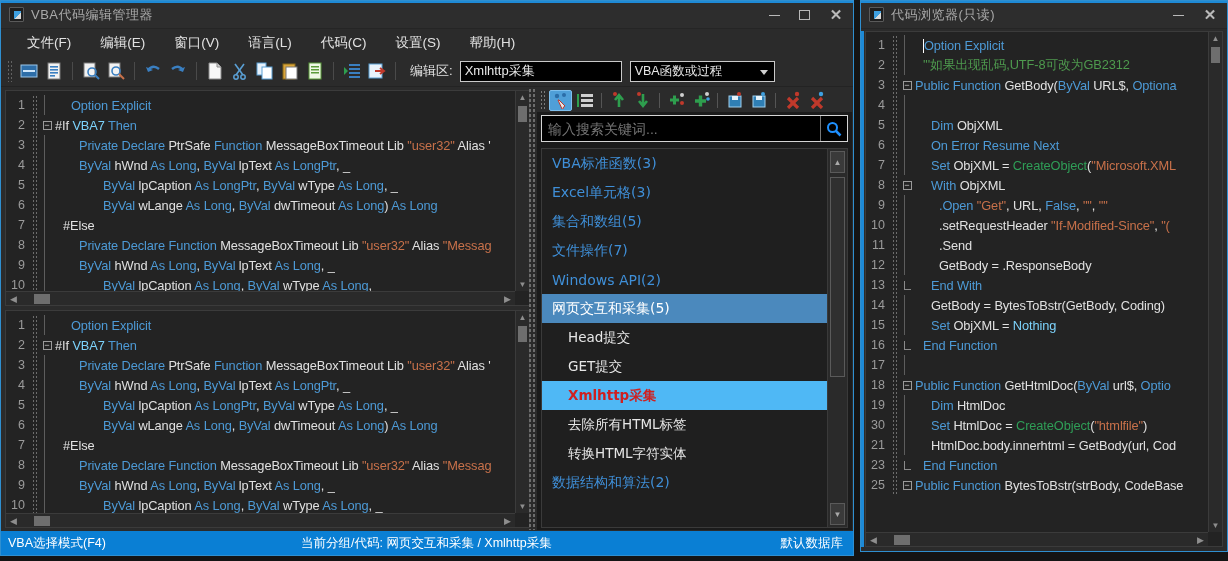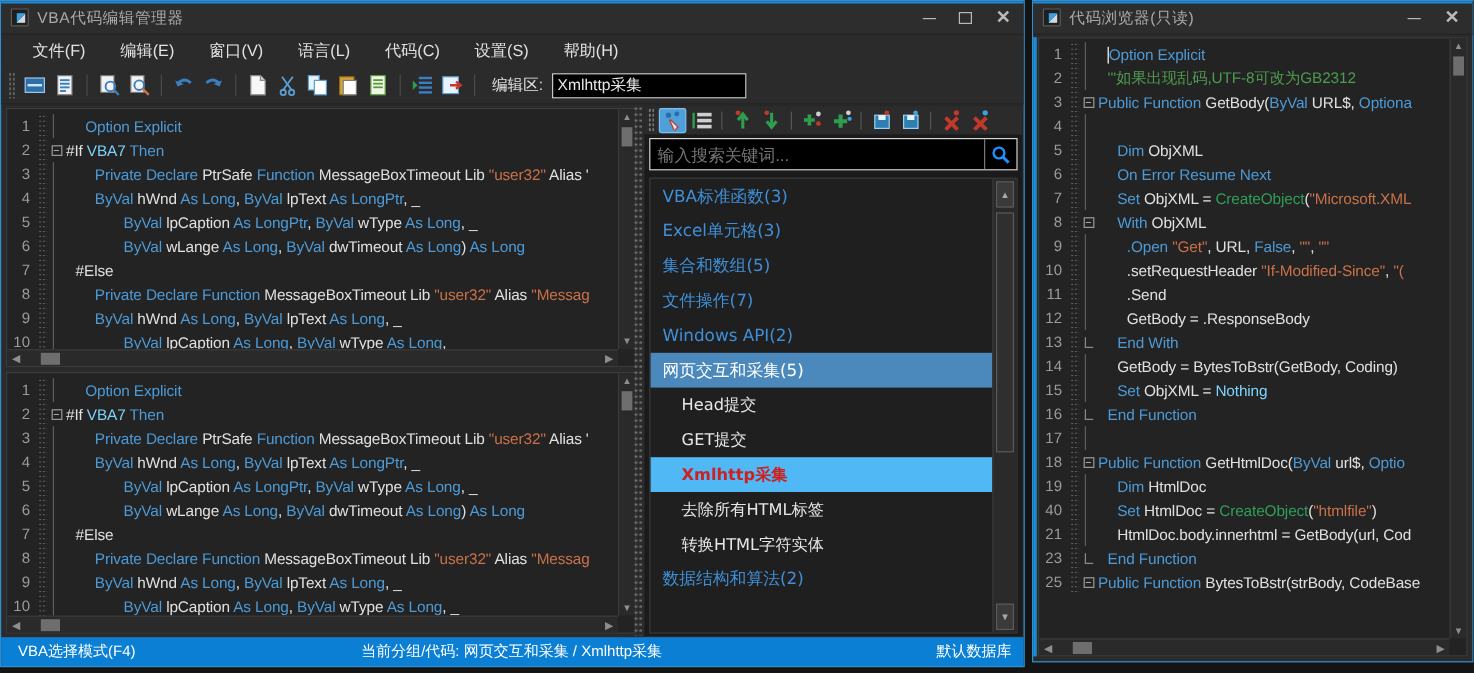--- a/index.html
+++ b/index.html
@@ -128,21 +128,21 @@
 
   .tree-item { height:29px; display:flex; align-items:center; padding-left:10px; font-size:14px;
     font-family:"DejaVu Sans", sans-serif; color:#3f8fd8; white-space:nowrap; }
   .tree-item.child { padding-left:26px; color:#e6e6e6; font-size:13.5px; }
   .tree-item.group-sel { background:#4b89bd; color:#ffffff; }
   .tree-item.child-sel { background:#4fb8f5; color:#cf2020; font-weight:bold; }
 
   
   .statusbar { position:absolute; left:0; right:0; bottom:0; height:24px; background:#0a7fd4;
     display:flex; align-items:center; color:#fff; font-size:12.5px; }
-  .sb-left { padding-left:14px;text-align:right; }
+  .sb-left { padding-left:7px;text-align:right; }
   .sb-mid { position:absolute; left:300px; }
   .sb-right { position:absolute; right:10px; }
 
   
   .browser-window { position:absolute; left:860px; top:0; width:368px; height:552px;
     background:#2b2b2b; border:1px solid #2f8fd0; }
   .browser-body { position:absolute; left:4px; right:4px; top:30px; bottom:4px;
     background:#232323; border:1px solid #3b3b3b; overflow:hidden; }
   .left-accent { position:absolute; left:0; top:30px; bottom:4px; width:3px; background:#1e8ad6; }
 </style>
@@ -279,20 +279,24 @@
           <div class="tb-btn">
             <svg width="20" height="20" viewBox="0 0 20 20">
               <rect x="2" y="3" width="13" height="14" fill="#eaf3fb" stroke="#5a9fd4"></rect>
               <path d="M8 10 h8 M13 7 l4 3 l-4 3" stroke="#c0392b" stroke-width="2" fill="none"></path>
             </svg>
           </div>
           <span class="tb-sep"></span>
         </div>
       <span class="tb-label">编辑区:</span>
       <input class="tb-input" value="Xmlhttp采集" style="">
+      <div class="tb-select">
+        <span>VBA函数或过程</span>
+        <i class="caret"></i>
+      </div>
     </div>
 
     <div class="editor-area">
       <div class="code-pane top">
         <div class="code-body" id="editor-top">
             <div style="padding-top: 4px;">
               <div class="code-row">
                 <span class="lineno">1</span>
                 <span class="gutter-dots"></span>
                 <span class="fold">
@@ -769,21 +773,21 @@
             </div>
             <div class="code-row">
               <span class="lineno">19</span>
               <span class="gutter-dots"></span>
               <span class="fold">
                 <span style="display:block;width:7px;height:20px;border-left:1px solid #5d5d5d;"></span>
               </span>
               <span class="code-txt" style="padding-left: 16px;"><span class="k">Dim </span><span class="n">HtmlDoc</span></span>
             </div>
             <div class="code-row">
-              <span class="lineno">40</span>
+              <span class="lineno">30</span>
               <span class="gutter-dots"></span>
               <span class="fold">
                 <span style="display:block;width:7px;height:20px;border-left:1px solid #5d5d5d;"></span>
               </span>
               <span class="code-txt" style="padding-left: 16px;"><span class="k">Set </span><span class="n">HtmlDoc = </span><span class="g">CreateObject</span><span class="n">(</span><span class="s">"htmlfile"</span><span class="n">)</span></span>
             </div>
             <div class="code-row">
               <span class="lineno">21</span>
               <span class="gutter-dots"></span>
               <span class="fold">

